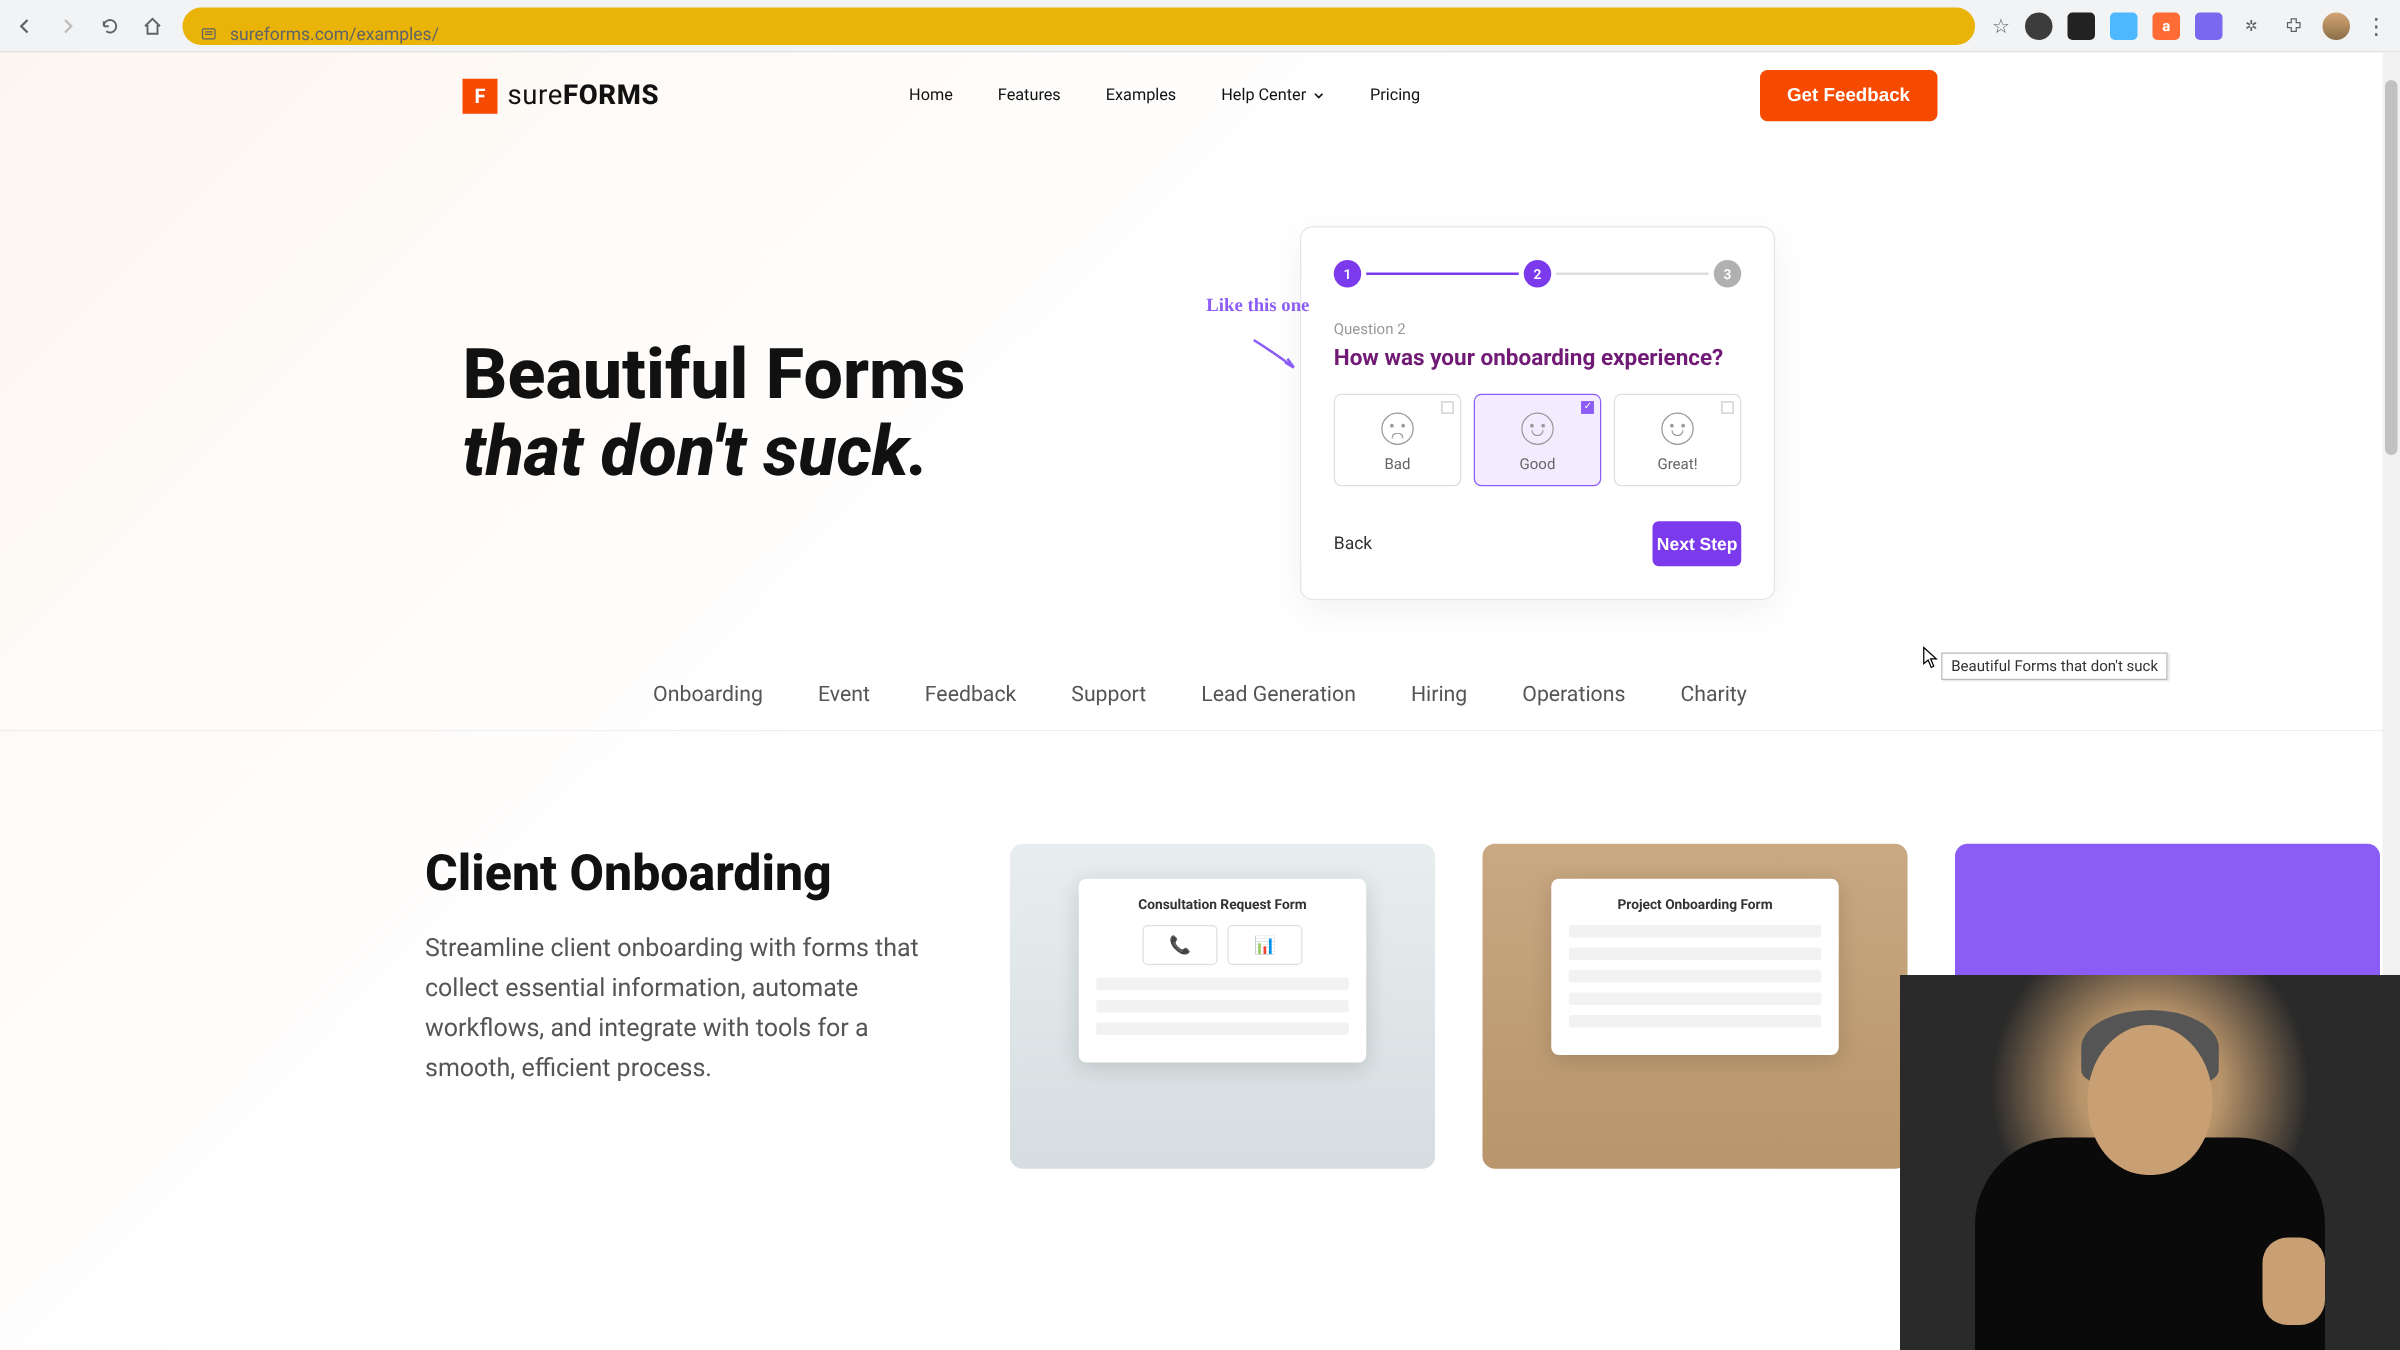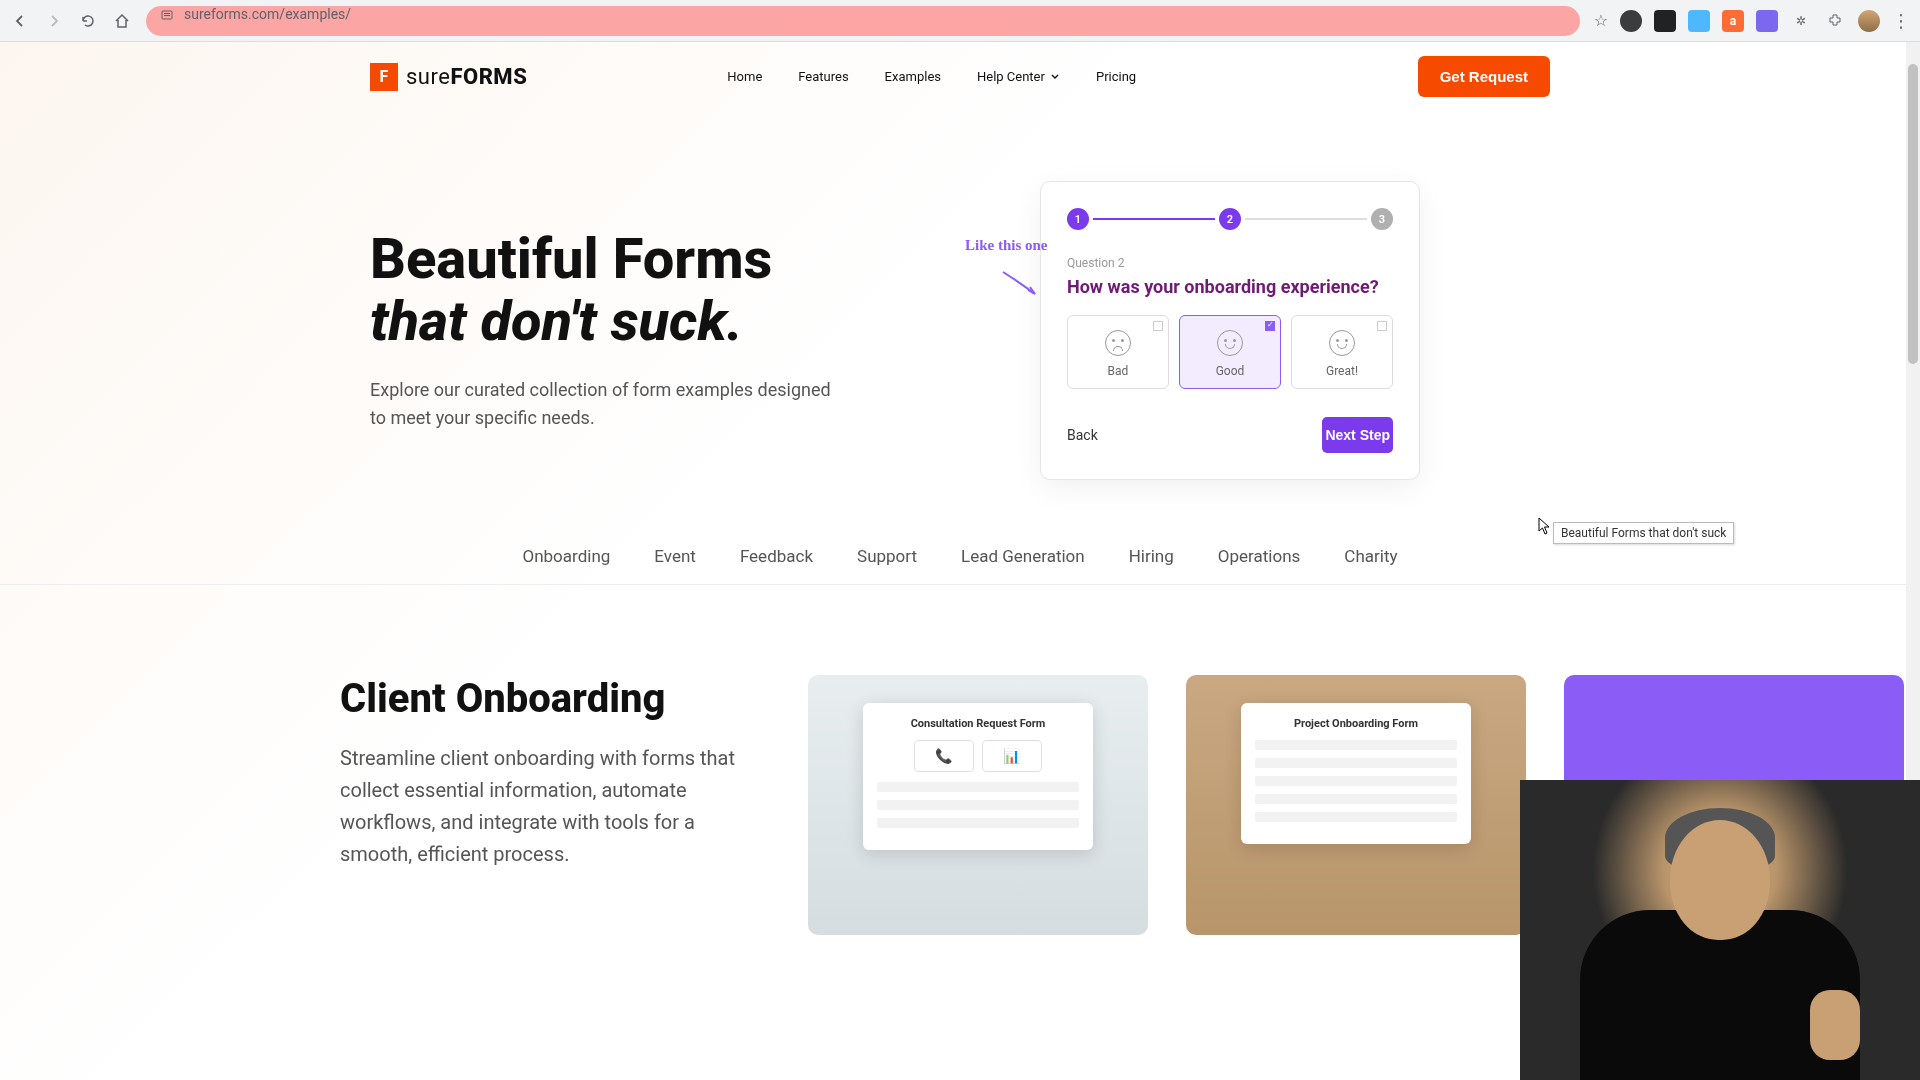--- a/index.html
+++ b/index.html
@@ -2,21 +2,21 @@
 <html><head>
 <meta charset="utf-8">
 <style>
 * { margin: 0; padding: 0; box-sizing: border-box; }
 body { font-family: -apple-system, BlinkMacSystemFont, 'Segoe UI', Roboto, sans-serif; background: #fff; overflow: hidden; width: 1920px; height: 1080px; }
 
 
 .browser-chrome { height: 42px; background: #f1f3f4; display: flex; align-items: center; padding: 0 10px; border-bottom: 1px solid #ddd; }
 .nav-btns { display: flex; gap: 14px; align-items: center; }
 .nav-btn { width: 20px; height: 20px; display: flex; align-items: center; justify-content: center; color: #5f6368; cursor: pointer; }
-.url-bar { flex: 1; margin: 0 14px; height: 30px; background: #fca5a5; border-radius: 15px; display: flex; align-items: flex-start; padding: 0 14px; font-size: 14px; color: #5f6368; }
+.url-bar { flex: 1; margin: 0 14px; height: 30px; background: #eab308; border-radius: 15px; display: flex; align-items: flex-end; padding: 0 14px; font-size: 14px; color: #5f6368; }
 .url-bar .secure { margin-right: 10px; }
 .ext-icons { display: flex; gap: 12px; align-items: center; }
 .ext-icon { width: 22px; height: 22px; border-radius: 4px; display: flex; align-items: center; justify-content: center; font-size: 12px; }
 .ext-star { color: #5f6368; }
 .ext1 { background: #3c3c3c; border-radius: 50%; }
 .ext2 { background: #222; color: #fff; }
 .ext3 { background: #4db8ff; }
 .ext4 { background: #ff6b35; color: #fff; font-weight: bold; }
 .ext5 { background: #7b68ee; }
 .ext6 { color: #5f6368; }
@@ -179,30 +179,29 @@
       <div class="nav-item">Features</div>
       <div class="nav-item">Examples</div>
       <div class="nav-item">
         <span>Help Center</span>
         <svg width="10" height="10" viewBox="0 0 10 10">
             <path d="M2 3l3 3 3-3" stroke="#111" stroke-width="1.4" fill="none"></path>
           </svg>
       </div>
       <div class="nav-item">Pricing</div>
     </nav>
-    <button class="cta-btn">Get Request</button>
+    <button class="cta-btn">Get Feedback</button>
   </header>
 
   <section class="hero">
     <div class="hero-left">
       <h1 class="hero-title">
         <span>Beautiful Forms</span><br>
         <em>that don't suck.</em>
       </h1>
-      <p class="hero-sub">Explore our curated collection of form examples designed to meet your specific needs.</p>
     </div>
 
     <div class="hero-right">
       <div class="form-card">
         <div class="handwritten">Like this one</div>
         <svg class="arrow-svg" width="44" height="36">
           <path d="M4 4 Q20 14 36 26" stroke="#8b5cf6" stroke-width="2" fill="none"></path>
           <path d="M36 26 L29 22 M36 26 L31 19" stroke="#8b5cf6" stroke-width="2" fill="none"></path>
         </svg>
 

